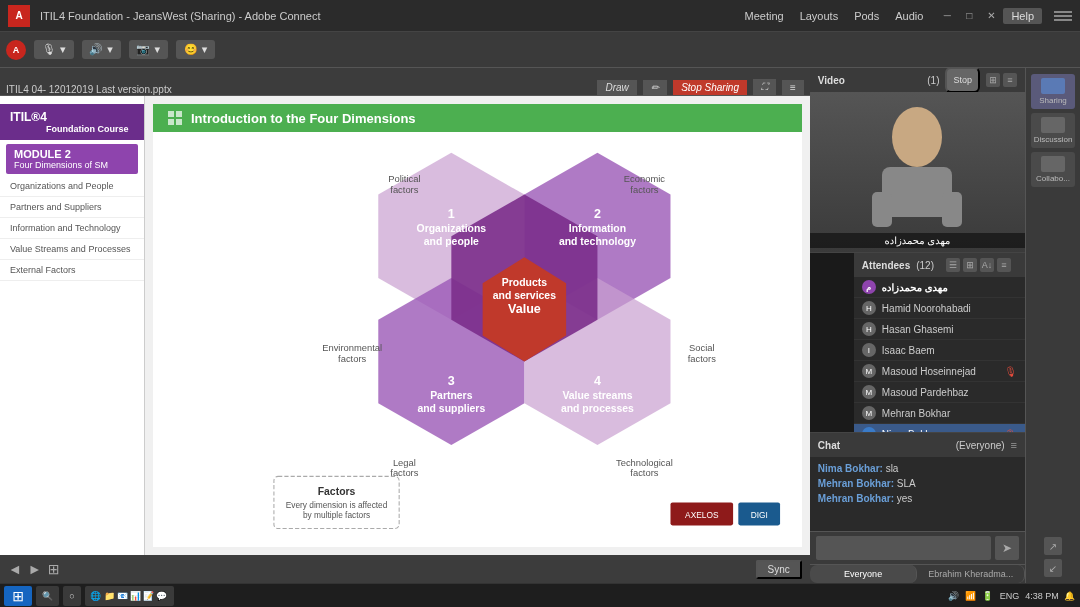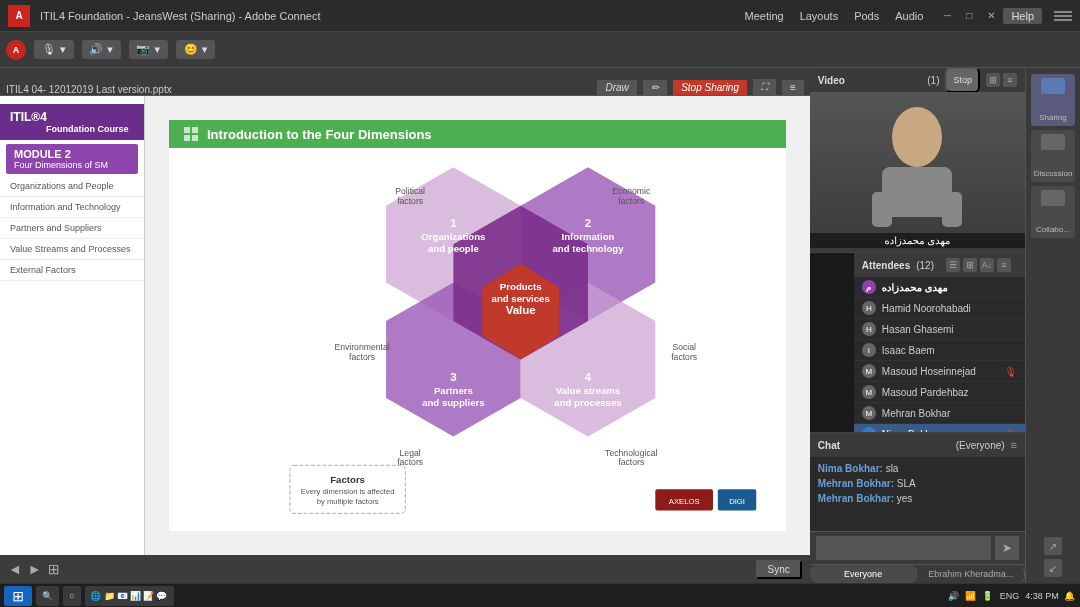--- a/index.html
+++ b/index.html
@@ -140,21 +140,21 @@
     }
 
     
     .slide-area {
       flex: 1;
       background: #f0f0f0;
       display: flex;
       flex-direction: column;
       align-items: center;
       justify-content: flex-start;
-      padding: 24px;
+      padding: 8px;
       position: relative;
     }
 
     
     .slide-content {
       width: 100%;
       height: 100%;
       background: white;
       position: relative;
       overflow: hidden;
@@ -211,21 +211,21 @@
       width: 44px;
       background: #4a4a4a;
       border-radius: 3px;
       display: flex;
       flex-direction: column;
       align-items: center;
       padding: 4px 2px;
       cursor: pointer;
       color: #bbb;
       font-size: 8px;
-      gap: 19px;
+      gap: 2px;
     }
     .r-icon-btn.active { background: #5a5a7a; }
     .r-icon-btn .icon-shape {
       width: 24px; height: 16px;
       background: #666;
       border-radius: 2px;
     }
 
     .main-right {
       display: flex;
@@ -502,22 +502,22 @@
       <div class="slide-nav">
         <div class="module-header">
           <div class="itil">ITIL®4</div>
           <div class="sub">Foundation Course</div>
         </div>
         <div class="module-badge">
           <div class="mod-num">MODULE 2</div>
           <div>Four Dimensions of SM</div>
         </div>
         <div class="nav-item">Organizations and People</div>
+        <div class="nav-item">Partners and Suppliers</div>
         <div class="nav-item">Information and Technology</div>
-        <div class="nav-item">Partners and Suppliers</div>
         <div class="nav-item">Value Streams and Processes</div>
         <div class="nav-item">External Factors</div>
       </div>
 
       <div class="slide-area">
         <div class="slide-content">
 
           <div class="slide-header">
             <svg width="16" height="16" viewBox="0 0 16 16">
               <rect x="1" y="1" width="6" height="6" fill="white" opacity="0.7"></rect>

